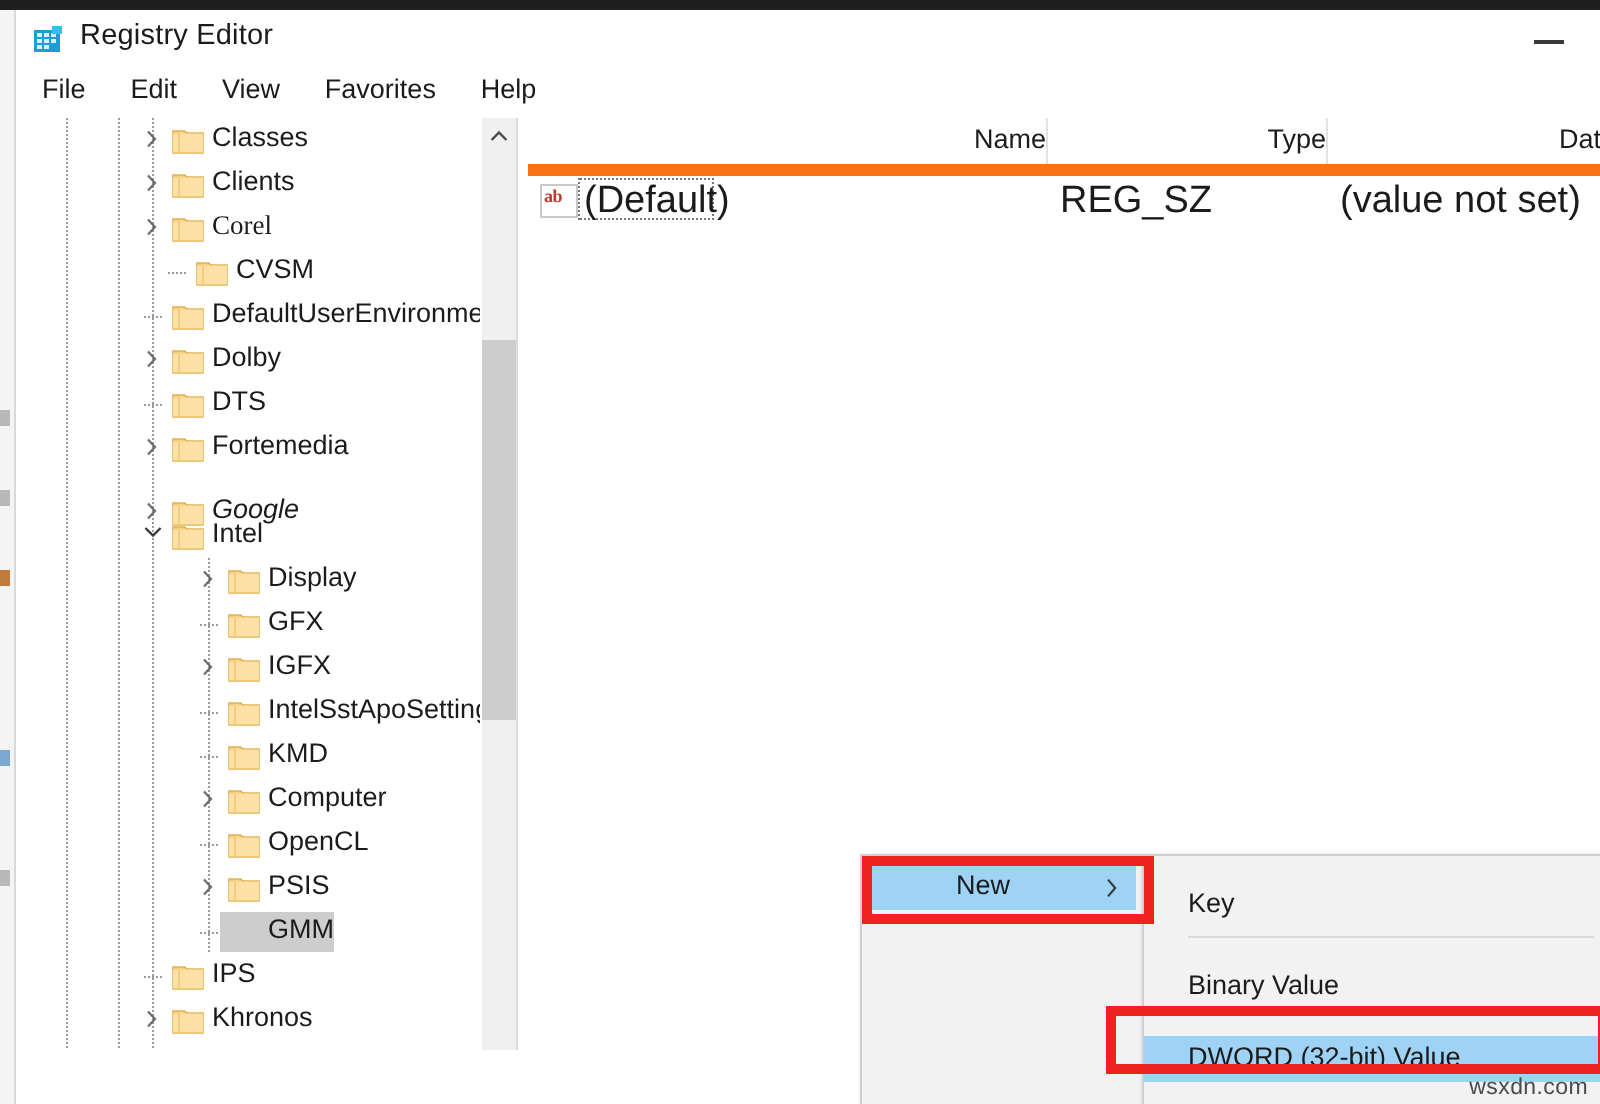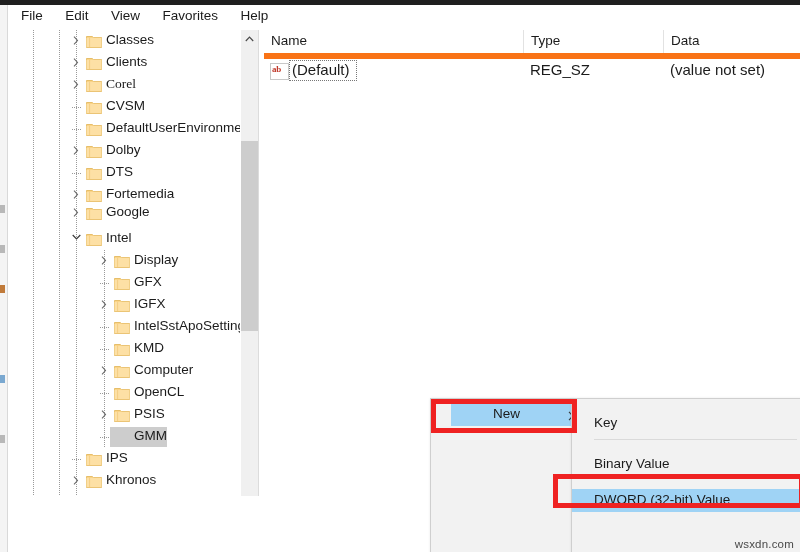--- a/index.html
+++ b/index.html
@@ -112,20 +112,21 @@
     font-size: 13.5px;
     color: #1b1b1b;
     white-space: nowrap;
   }
 
   
   .content {
     position: relative;
     height: 466px;
     background: #d946ef;
+    text-align: right;
   }
 
   
   .tree-pane {
     position: absolute;
     left: 0; top: 0;
     width: 250px; height: 466px;
     background: #ffffff;
     overflow: hidden;
   }
@@ -239,21 +240,21 @@
   }
   .col-head.divided { border-left: 1px solid #e2e2e2; }
   .list-row {
     position: relative;
     height: 22px;
     cursor: default;
   }
   .cell {
     position: absolute;
     top: 2px;
-    font-size: 15px;
+    font-size: 19px;
     color: #1b1b1b;
     white-space: nowrap;
   }
   .ab-icon {
     position: absolute;
     left: 6px; top: 4px;
     width: 17px; height: 15px;
     background: #ffffff;
     border: 1px solid #c8c8c8;
   }
@@ -277,21 +278,21 @@
   .ctx-outer {
     position: absolute;
     left: 422px; top: 368px;
     width: 140px; height: 179px;
     background: #f2f2f2;
     border: 1px solid #cfcfcf;
     box-shadow: 1px 1px 3px rgba(0,0,0,0.18);
   }
   .ctx-new-item {
     position: absolute;
-    left: 20px; top: 4px;
+    left: 5px; top: 4px;
     width: 132px; height: 23px;
     background: #9fd3f5;
     cursor: default;
   }
   .ctx-new-item .lbl {
     position: absolute;
     left: 42px; top: 3px;
     font-size: 13.5px;
     color: #1b1b1b;
   }
@@ -358,20 +359,40 @@
   <div class="left-strip">
     <div class="left-strip-mark" style="top:200px"></div>
     <div class="left-strip-mark" style="top:240px"></div>
     <div class="left-strip-mark" style="top:280px;background:#c07a3a"></div>
     <div class="left-strip-mark" style="top:370px;background:#7aa8d0"></div>
     <div class="left-strip-mark" style="top:430px"></div>
   </div>
 
   <div class="window">
 
+    <div class="titlebar">
+      <span class="title-icon">
+        <svg width="16" height="16" viewBox="0 0 16 16">
+          <rect x="1" y="3" width="13" height="11" fill="#1a9fd4"></rect>
+          <g fill="#ffffff" opacity="0.85">
+            <rect x="2.5" y="4.5" width="2.5" height="2"></rect>
+            <rect x="6" y="4.5" width="2.5" height="2"></rect>
+            <rect x="9.5" y="4.5" width="2.5" height="2"></rect>
+            <rect x="2.5" y="7.5" width="2.5" height="2"></rect>
+            <rect x="6" y="7.5" width="2.5" height="2"></rect>
+            <rect x="9.5" y="7.5" width="2.5" height="2"></rect>
+            <rect x="2.5" y="10.5" width="2.5" height="2"></rect>
+            <rect x="6" y="10.5" width="2.5" height="2"></rect>
+          </g>
+          <rect x="10" y="1" width="5" height="4" fill="#2ec2f0"></rect>
+        </svg>
+      </span>
+      <span class="title-text">Registry Editor</span>
+      <div class="min-btn"></div>
+    </div>
 
     <div class="menubar">
       <span class="menu-item">File</span>
       <span class="menu-item">Edit</span>
       <span class="menu-item">View</span>
       <span class="menu-item">Favorites</span>
       <span class="menu-item">Help</span>
     </div>
 
 
@@ -415,21 +436,21 @@
                   <polyline points="1,0.7 4.5,4.5 1,8.3" fill="none" stroke="#6b6b6b" stroke-width="1.1"></polyline>
                 </svg>
               </span>
               <span class="folder" style="left:78px"><svg width="16" height="14" viewBox="0 0 16 14">
                   <path d="M0.5 2.5 L0.5 13.5 L15.5 13.5 L15.5 3.5 L7.5 3.5 L6.2 2.5 Z" fill="#fbd281" stroke="#e0b254" stroke-width="0.8"></path>
                   <path d="M0.5 3.8 L15.5 3.8 L15.5 13.2 L0.5 13.2 Z" fill="#fde0a5" stroke="none"></path>
                   <path d="M3.6 3.8 L3.6 13.2" stroke="#f0c878" stroke-width="0.8"></path>
                 </svg></span>
               <span class="label" style="left:98px">Corel</span>
             </div>
-            <div class="tree-row" style="top: 66px; position: absolute; left: 0px; width: 250px;">
+            <div class="tree-row" style="top: 66px; position: absolute; left: 12px; width: 250px;">
               <span class="elbow" style="left:64px;top:11px"></span>
               <span class="folder" style="left:78px"><svg width="16" height="14" viewBox="0 0 16 14">
                   <path d="M0.5 2.5 L0.5 13.5 L15.5 13.5 L15.5 3.5 L7.5 3.5 L6.2 2.5 Z" fill="#fbd281" stroke="#e0b254" stroke-width="0.8"></path>
                   <path d="M0.5 3.8 L15.5 3.8 L15.5 13.2 L0.5 13.2 Z" fill="#fde0a5" stroke="none"></path>
                   <path d="M3.6 3.8 L3.6 13.2" stroke="#f0c878" stroke-width="0.8"></path>
                 </svg></span>
               <span class="label" style="left:98px">CVSM</span>
             </div>
             <div class="tree-row" style="top: 88px; position: absolute; left: 0px; width: 250px;">
               <span class="elbow" style="left:64px;top:11px"></span>
@@ -468,21 +489,21 @@
                   <polyline points="1,0.7 4.5,4.5 1,8.3" fill="none" stroke="#6b6b6b" stroke-width="1.1"></polyline>
                 </svg>
               </span>
               <span class="folder" style="left:78px"><svg width="16" height="14" viewBox="0 0 16 14">
                   <path d="M0.5 2.5 L0.5 13.5 L15.5 13.5 L15.5 3.5 L7.5 3.5 L6.2 2.5 Z" fill="#fbd281" stroke="#e0b254" stroke-width="0.8"></path>
                   <path d="M0.5 3.8 L15.5 3.8 L15.5 13.2 L0.5 13.2 Z" fill="#fde0a5" stroke="none"></path>
                   <path d="M3.6 3.8 L3.6 13.2" stroke="#f0c878" stroke-width="0.8"></path>
                 </svg></span>
               <span class="label" style="left:98px">Fortemedia</span>
             </div>
-            <div class="tree-row" style="top: 172px; position: absolute; left: 0px; width: 250px;">
+            <div class="tree-row" style="top: 186px; position: absolute; left: 0px; width: 250px; font-style: italic;">
               <span class="twisty" style="left:60px">
                 <svg width="6" height="9" viewBox="0 0 6 9">
                   <polyline points="1,0.7 4.5,4.5 1,8.3" fill="none" stroke="#6b6b6b" stroke-width="1.1"></polyline>
                 </svg>
               </span>
               <span class="folder" style="left:78px"><svg width="16" height="14" viewBox="0 0 16 14">
                   <path d="M0.5 2.5 L0.5 13.5 L15.5 13.5 L15.5 3.5 L7.5 3.5 L6.2 2.5 Z" fill="#fbd281" stroke="#e0b254" stroke-width="0.8"></path>
                   <path d="M0.5 3.8 L15.5 3.8 L15.5 13.2 L0.5 13.2 Z" fill="#fde0a5" stroke="none"></path>
                   <path d="M3.6 3.8 L3.6 13.2" stroke="#f0c878" stroke-width="0.8"></path>
                 </svg></span>

